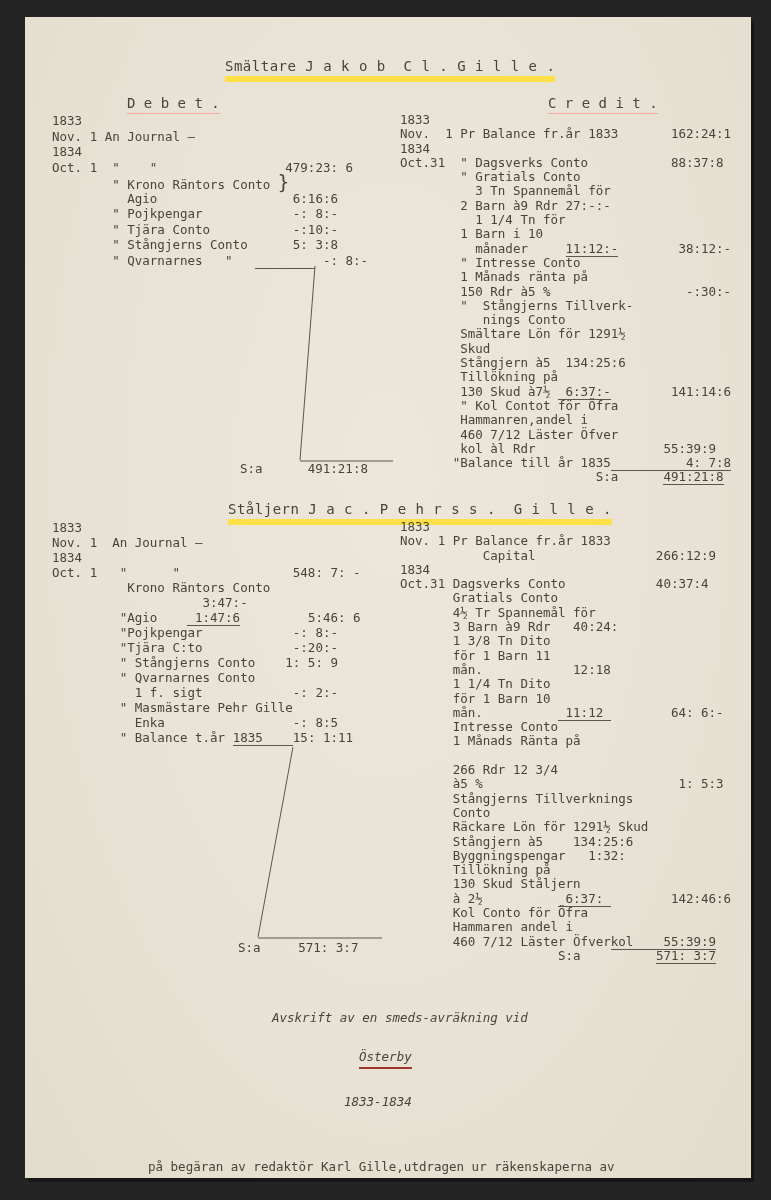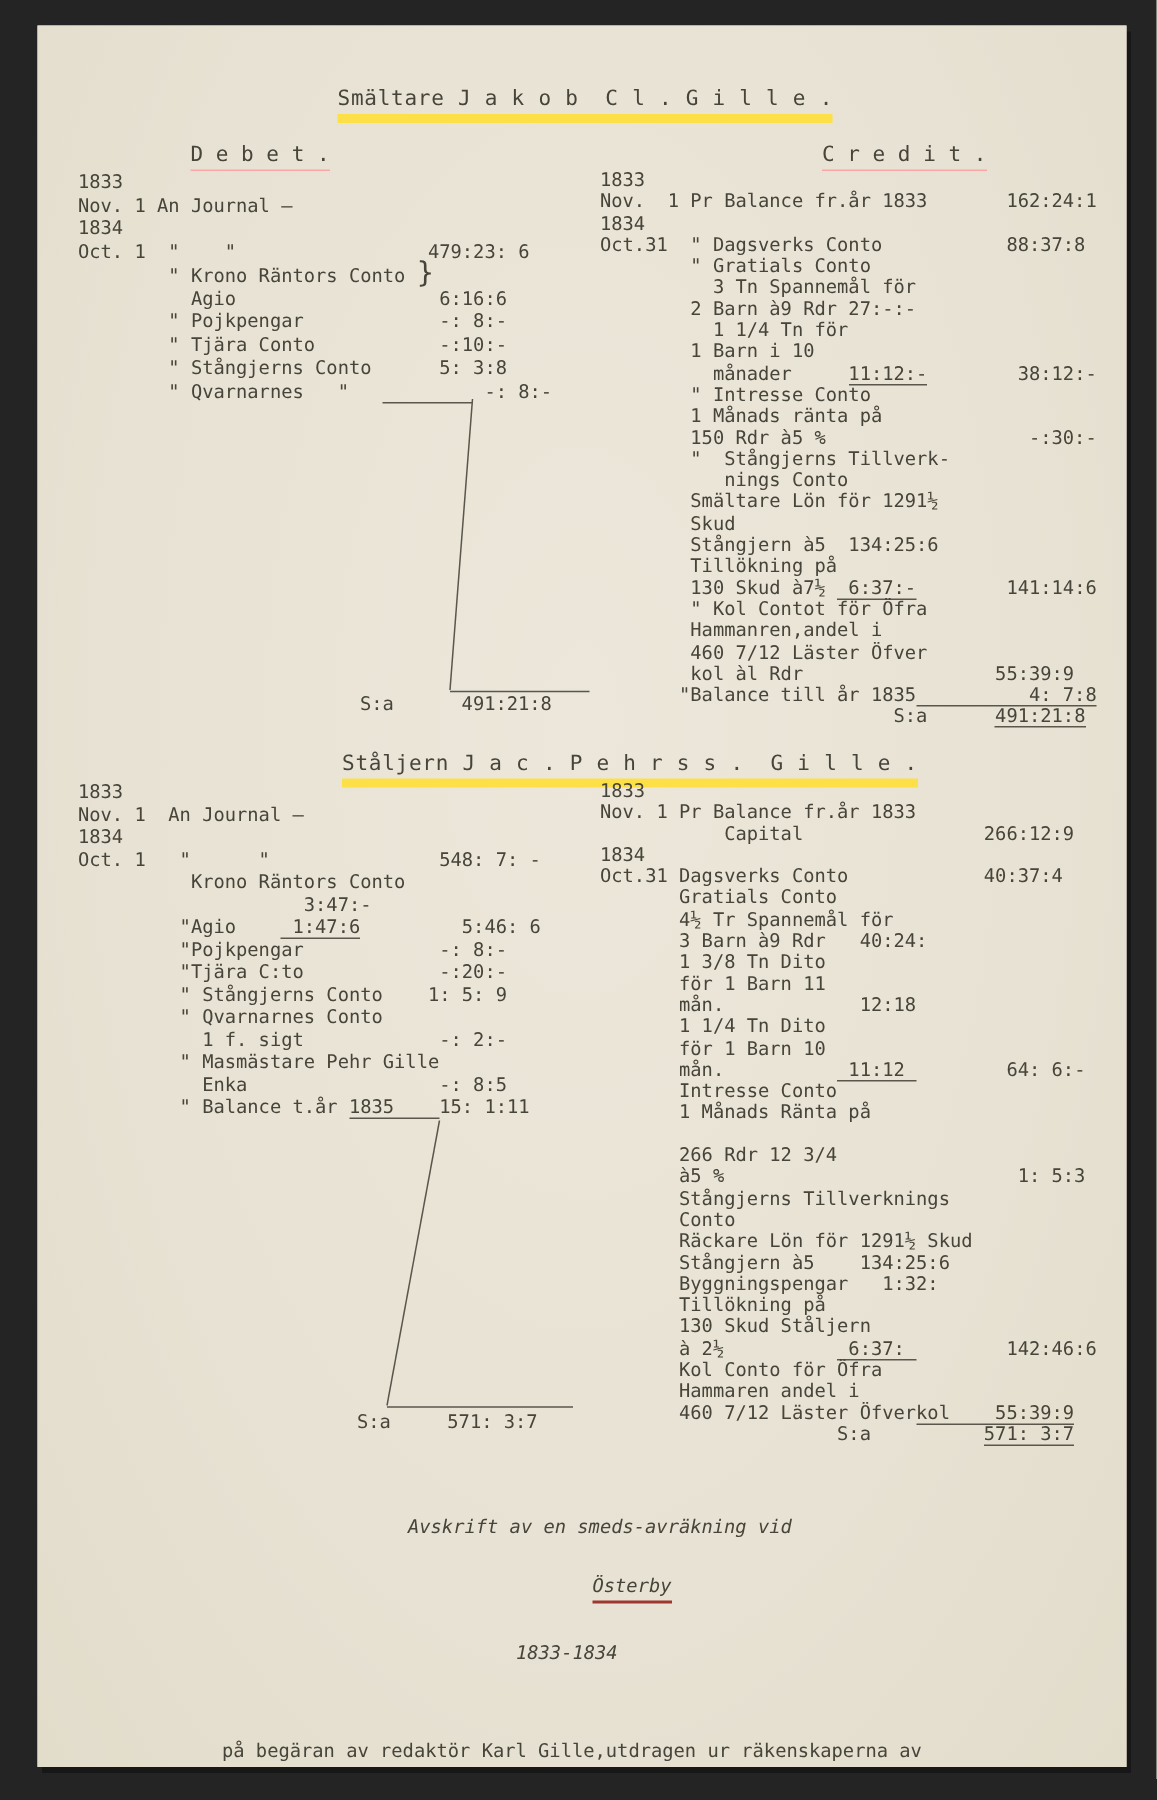--- a/index.html
+++ b/index.html
@@ -28,21 +28,21 @@
     border-bottom:6px solid #fde047;padding-bottom:2px;
   }
   .colhead{
     position:absolute;font-size:14px;color:#474439;white-space:pre;
     border-bottom:1px solid #fca5a5;padding-bottom:2px;
   }
   .totalline{position:absolute;}
   .overlay{position:absolute;left:0;top:0;pointer-events:none;}
   .overlay line{stroke:#5a564c;stroke-width:1;}
   .footer-line{position:absolute;color:#474439;white-space:pre;font-size:12.5px;font-style:italic;}
-  .place{border-bottom:2px solid #9e3730;padding-bottom:3px;margin-left:36px;}
+  .place{border-bottom:2px solid #9e3730;padding-bottom:3px;}
   .note .ln{--lh:16px;}
 </style>
 </head>
 <body>
 
 <div class="paper"></div>
 
 <div class="title" style="left:225px;top:58px;">Smältare J a k o b  C l . G i l l e .</div>
 <div class="colhead" style="left:127px;top:95px;">D e b e t .</div>
 <div class="colhead" style="left:524px;top:95px;margin-left:24px;">C r e d i t .</div>

